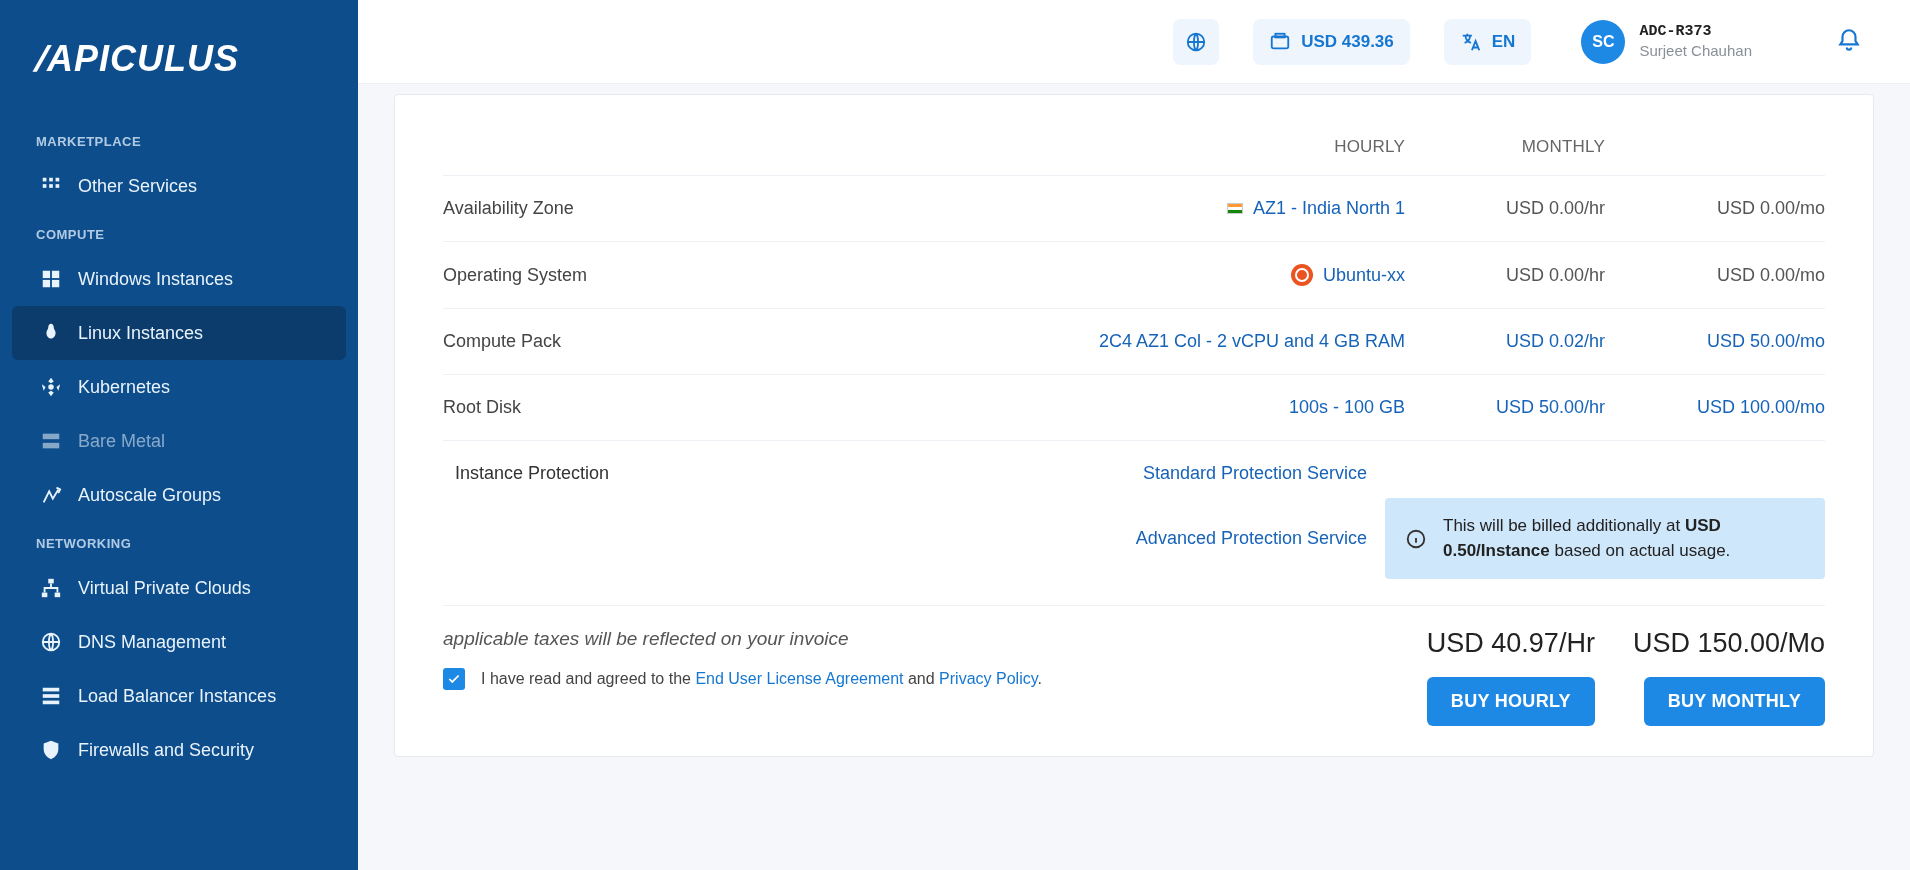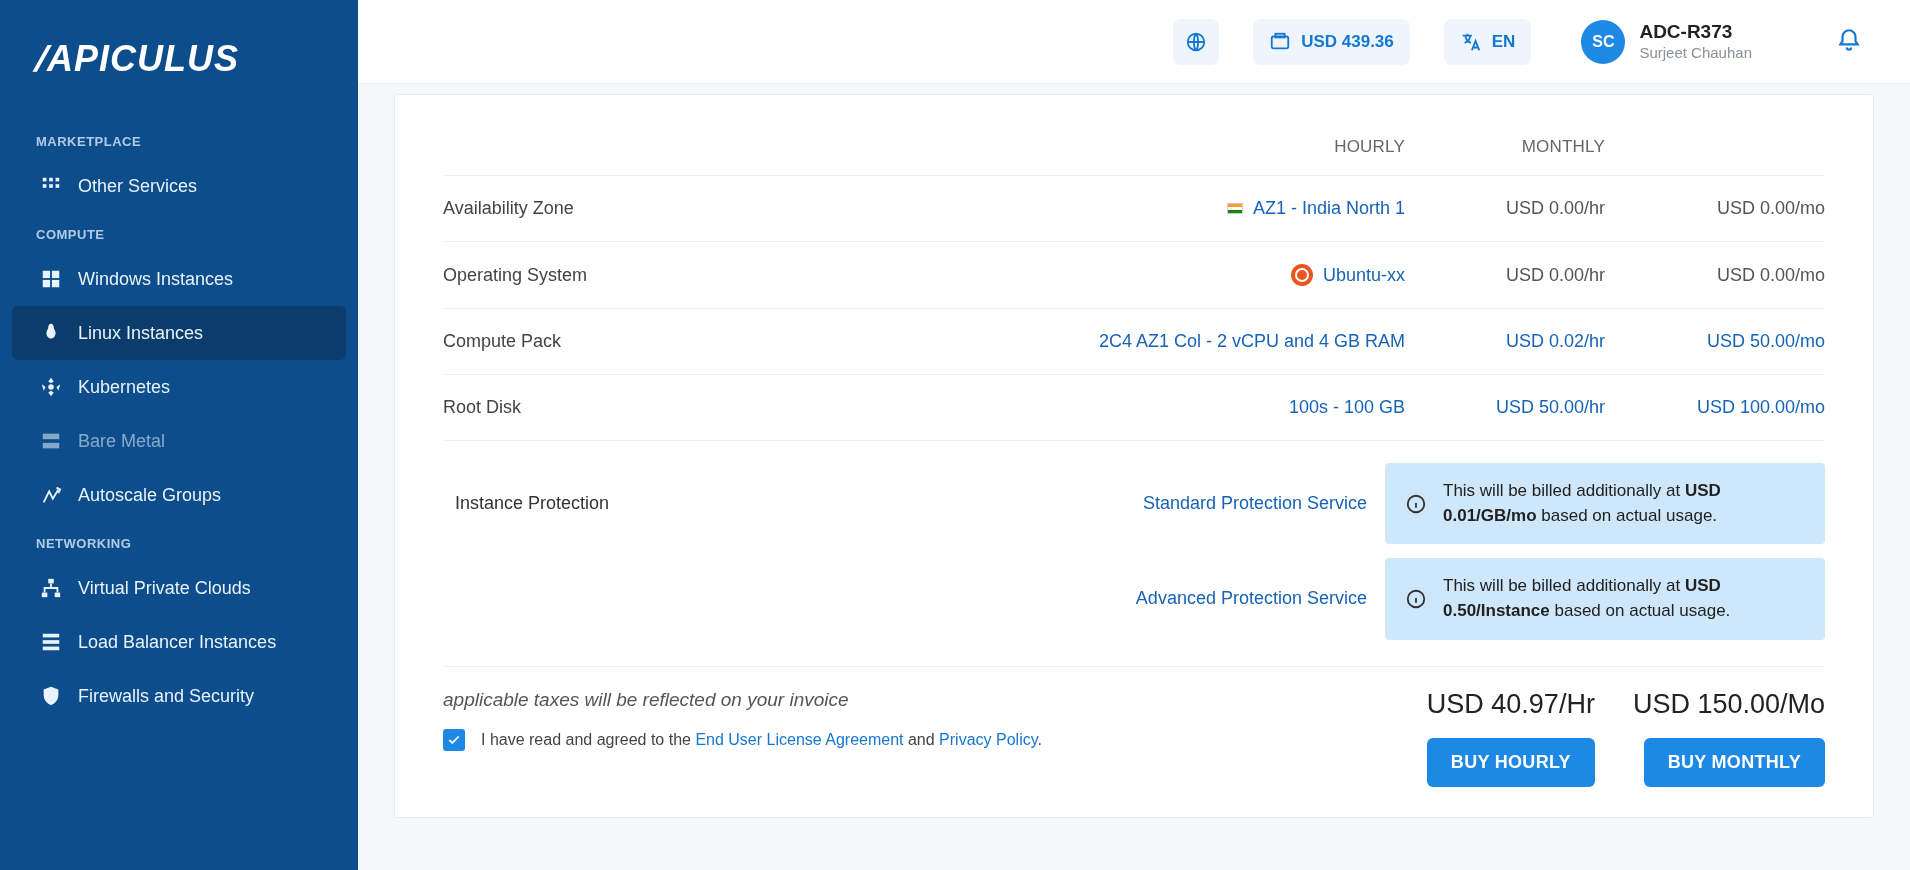--- a/index.html
+++ b/index.html
@@ -25,21 +25,21 @@
   .main { flex: 1; display: flex; flex-direction: column; }
 
   
   .topbar { height: 84px; background: #fff; display: flex; align-items: center; justify-content: flex-end; gap: 34px; padding: 0 48px; border-bottom: 1px solid #edf0f4; }
   .chip { display: inline-flex; align-items: center; gap: 10px; height: 46px; padding: 0 16px; border-radius: 8px; background: #eef5fd; color: #1677d2; font-weight: 600; font-size: 17px; }
   .chip.square { width: 46px; padding: 0; justify-content: center; }
   .chip svg { width: 22px; height: 22px; fill: #1677d2; }
   .user-block { display: flex; align-items: center; gap: 14px; margin-left: 16px; }
   .avatar { width: 44px; height: 44px; border-radius: 50%; background: #1e88e5; color: #fff; display: flex; align-items: center; justify-content: center; font-weight: 600; font-size: 16px; }
   .user-meta { line-height: 1.25; }
-  .user-id { font-weight: 700; font-size: 19px; color: #222; }
+  .user-id { font-weight: 700; font-size: 15px; color: #222; font-family: Liberation Mono, monospace; }
   .user-name { font-size: 15px; color: #8a8f98; }
   .bell { margin-left: 50px; }
   .bell svg { width: 26px; height: 26px; fill: #1677d2; }
 
   
   .content-wrap { flex: 1; padding: 10px 36px 22px; overflow: hidden; }
   .card { background: #fff; border: 1px solid #e6e9ee; border-radius: 4px; padding: 42px 48px 30px 48px; }
 
   .headers { display: grid; grid-template-columns: 1fr 200px 220px; padding-bottom: 18px; color: #666; font-size: 17px; letter-spacing: .2px; }
   .headers .h-hourly, .headers .h-monthly { text-align: right; }
@@ -158,20 +158,29 @@
               <rect x="2" y="17" width="6" height="5"></rect>
               <rect x="16" y="17" width="6" height="5"></rect>
               <path d="M12 7v5M12 12h-7v5M12 12h7v5" stroke="#e8f3fb" stroke-width="2" fill="none"></path>
             </svg>
           </span>
         <span>Virtual Private Clouds</span>
       </div>
       <div class="side-item">
         <span class="side-icon">
             <svg viewBox="0 0 24 24">
+              <circle cx="12" cy="12" r="9" fill="none" stroke="#e8f3fb" stroke-width="2"></circle>
+              <path d="M3 12h18M12 3c3 3 3 15 0 18M12 3c-3 3-3 15 0 18" fill="none" stroke="#e8f3fb" stroke-width="2"></path>
+            </svg>
+          </span>
+        <span>DNS Management</span>
+      </div>
+      <div class="side-item">
+        <span class="side-icon">
+            <svg viewBox="0 0 24 24">
               <rect x="3" y="3" width="18" height="4"></rect>
               <rect x="3" y="10" width="18" height="4"></rect>
               <rect x="3" y="17" width="18" height="4"></rect>
             </svg>
           </span>
         <span>Load Balancer Instances</span>
       </div>
       <div class="side-item">
         <span class="side-icon">
             <svg viewBox="0 0 24 24">
@@ -265,29 +274,20 @@
             <span class="selected">100s - 100 GB</span>
           </div>
           <div class="hourly link">USD 50.00/hr</div>
           <div class="monthly link">USD 100.00/mo</div>
         </div>
 
         <div class="info-row">
           <div class="left">
             <span class="label">Instance Protection</span>
             <span class="name">Standard Protection Service</span>
-          </div>
-          <div class="info-box">
-            <svg viewBox="0 0 24 24">
-                <circle cx="12" cy="12" r="9"></circle>
-                <path d="M12 8h0M12 11v5"></path>
-              </svg>
-            <span>
-              <span>This will be billed additionally at </span><strong>USD 0.01/GB/mo</strong><span> based on actual usage.</span>
-            </span>
           </div>
         </div>
 
         <div class="info-row">
           <div class="left">
             <span></span>
             <span class="name">Advanced Protection Service</span>
           </div>
           <div class="info-box">
             <svg viewBox="0 0 24 24">

